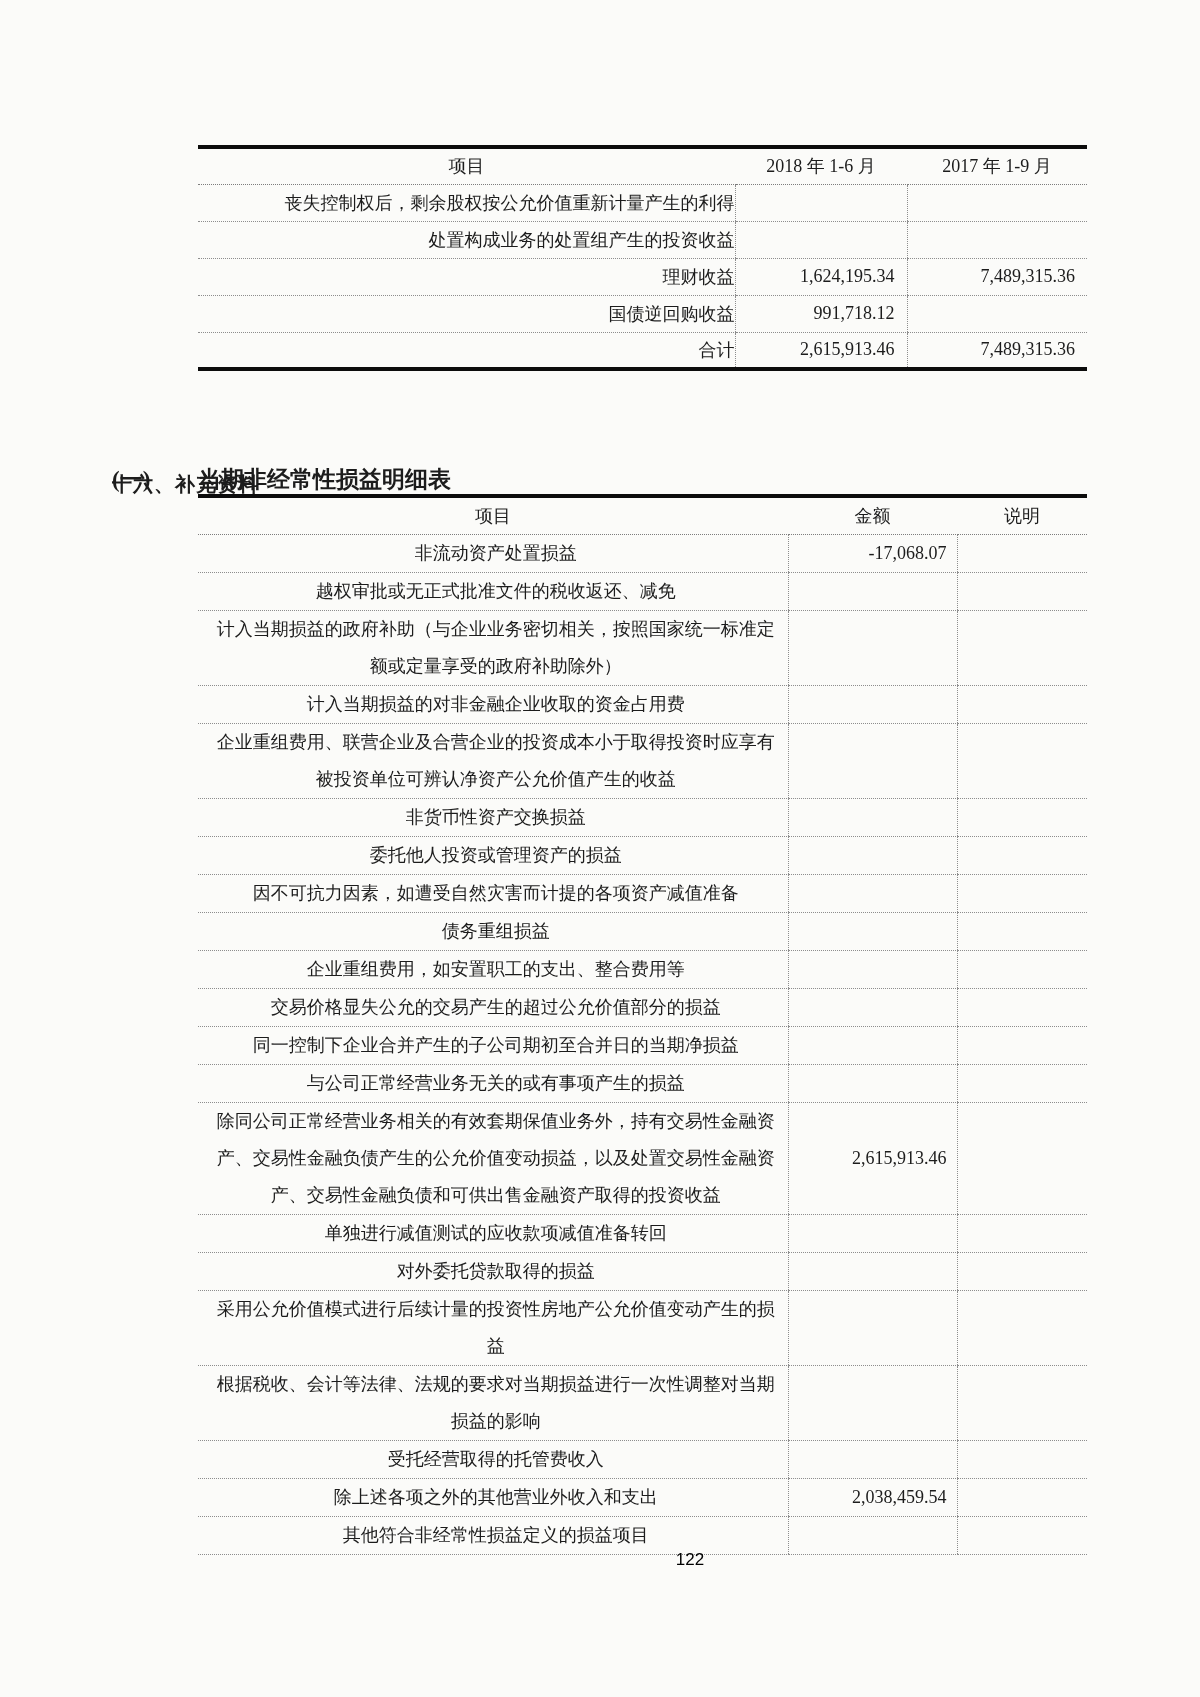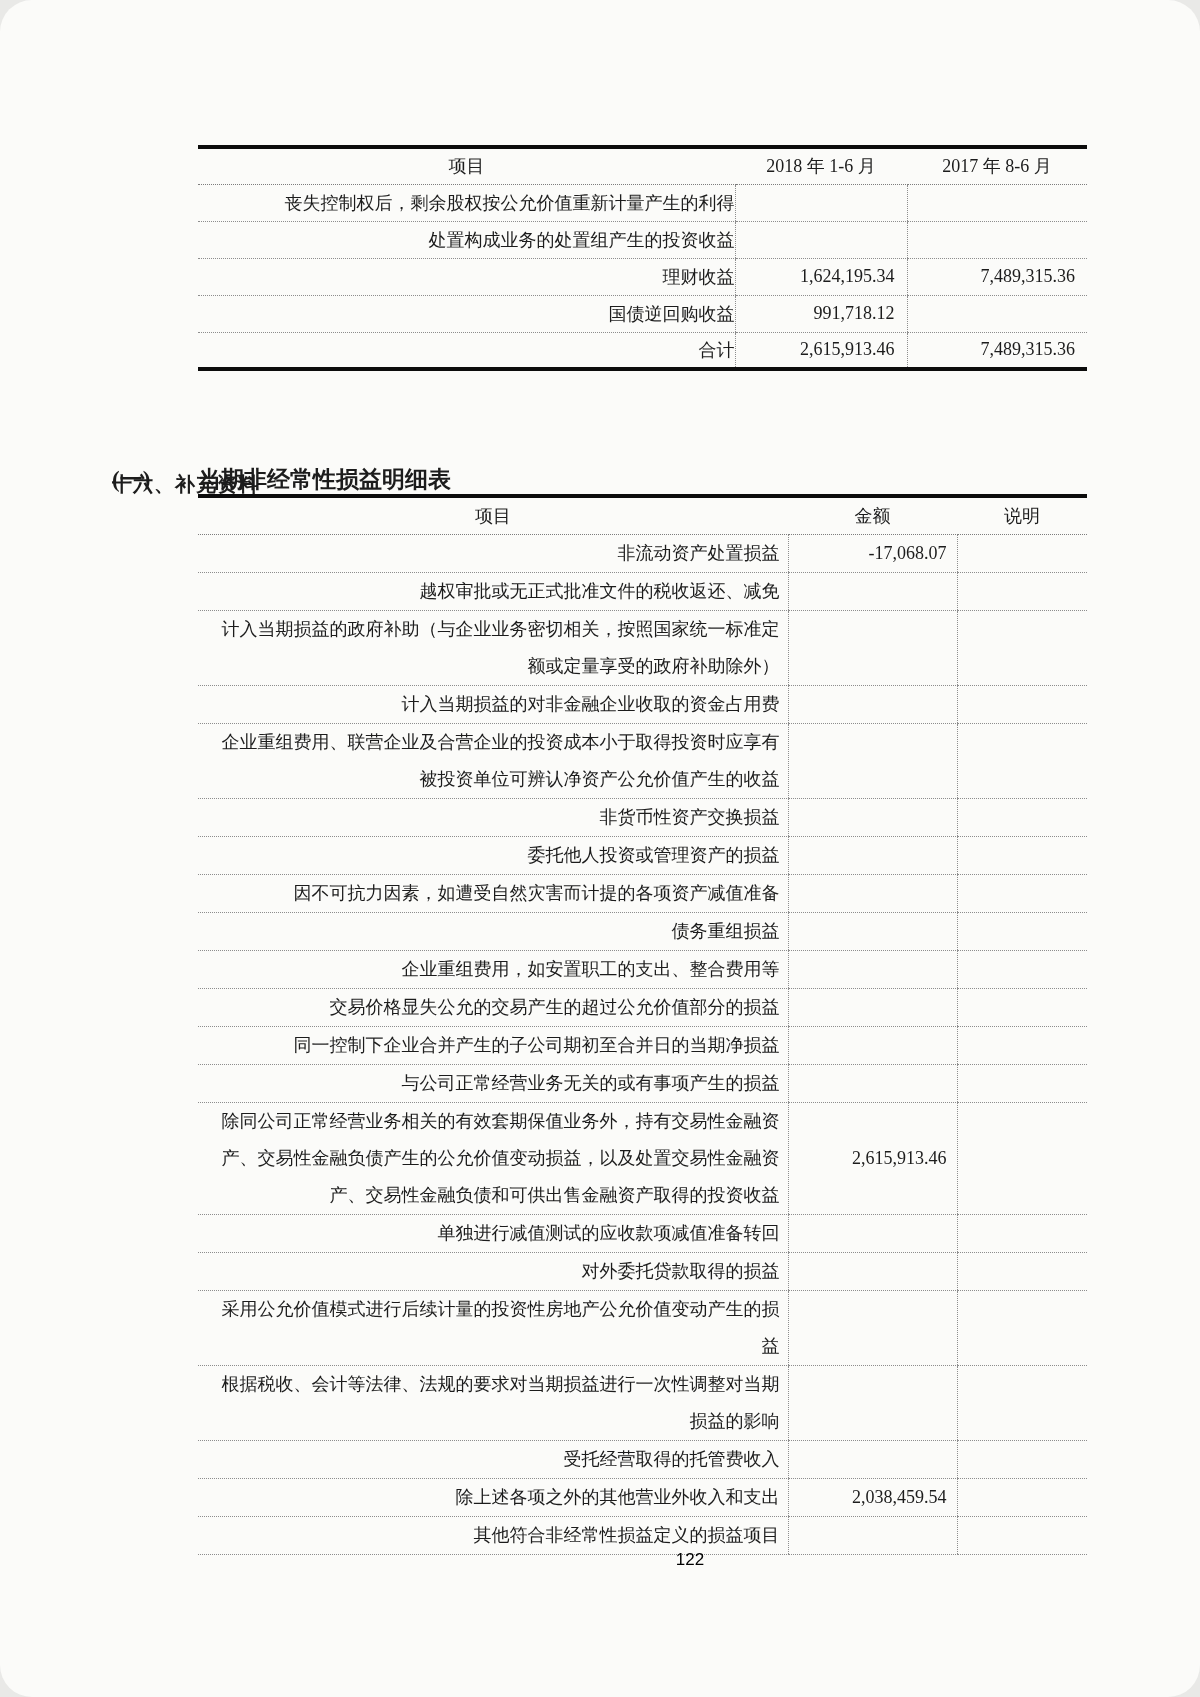--- a/index.html
+++ b/index.html
@@ -4,21 +4,20 @@
 <style>
   * { margin:0; padding:0; box-sizing:border-box; }
   html,body { background:#e9e9e7; }
   .page {
     position:relative;
     width:1200px; height:1697px;
     background:#fbfbf9;
     font-family:"Liberation Serif","DejaVu Serif",serif;
     color:#1c1c1c;
     overflow:hidden;
-    border-radius:32px;
   }
   table { border-collapse:collapse; table-layout:fixed; }
   
   .t1 {
     position:absolute; left:198px; top:145px; width:889px;
     font-size:18px;
     border-top:4px solid #0c0c0c;
     border-bottom:4px solid #0c0c0c;
   }
   .t1 col.c0 { width:537px; }
@@ -58,21 +57,21 @@
   .t2 col.c2 { width:130px; }
   .t2 th {
     height:38px; font-weight:normal; text-align:center;
     border-bottom:1px dotted #7d7d7d; white-space:nowrap;
   }
   .t2 td {
     border-bottom:1px dotted #8d8d8d;
     line-height:37px; height:37px;
     vertical-align:middle;
   }
-  .t2 .itemcell { text-align:right; padding-left:14px; padding-right:8px; }
+  .t2 .itemcell { text-align:center; padding-left:14px; padding-right:8px; }
   .t2 .c1cell {
     border-left:1px dotted #8d8d8d;
     text-align:right; padding-right:10px;
   }
   .t2 .c2cell { border-left:1px dotted #8d8d8d; }
   
   .page-number {
     position:absolute; left:655px; top:1550px; width:70px;
     text-align:center;
     font-family:"Liberation Sans","DejaVu Sans",sans-serif;
@@ -87,21 +86,21 @@
   <table class="t1">
     <colgroup>
         <col class="c0">
         <col class="c1">
         <col class="c2">
       </colgroup>
     <thead>
       <tr>
         <th>项目</th>
         <th>2018 年 1-6 月</th>
-        <th>2017 年 8-6 月</th>
+        <th>2017 年 1-9 月</th>
       </tr>
     </thead>
     <tbody>
         <tr>
           <td class="itemcell">丧失控制权后，剩余股权按公允价值重新计量产生的利得</td>
           <td class="c1cell"></td>
           <td class="c2cell"></td>
         </tr>
         <tr>
           <td class="itemcell">处置构成业务的处置组产生的投资收益</td>

